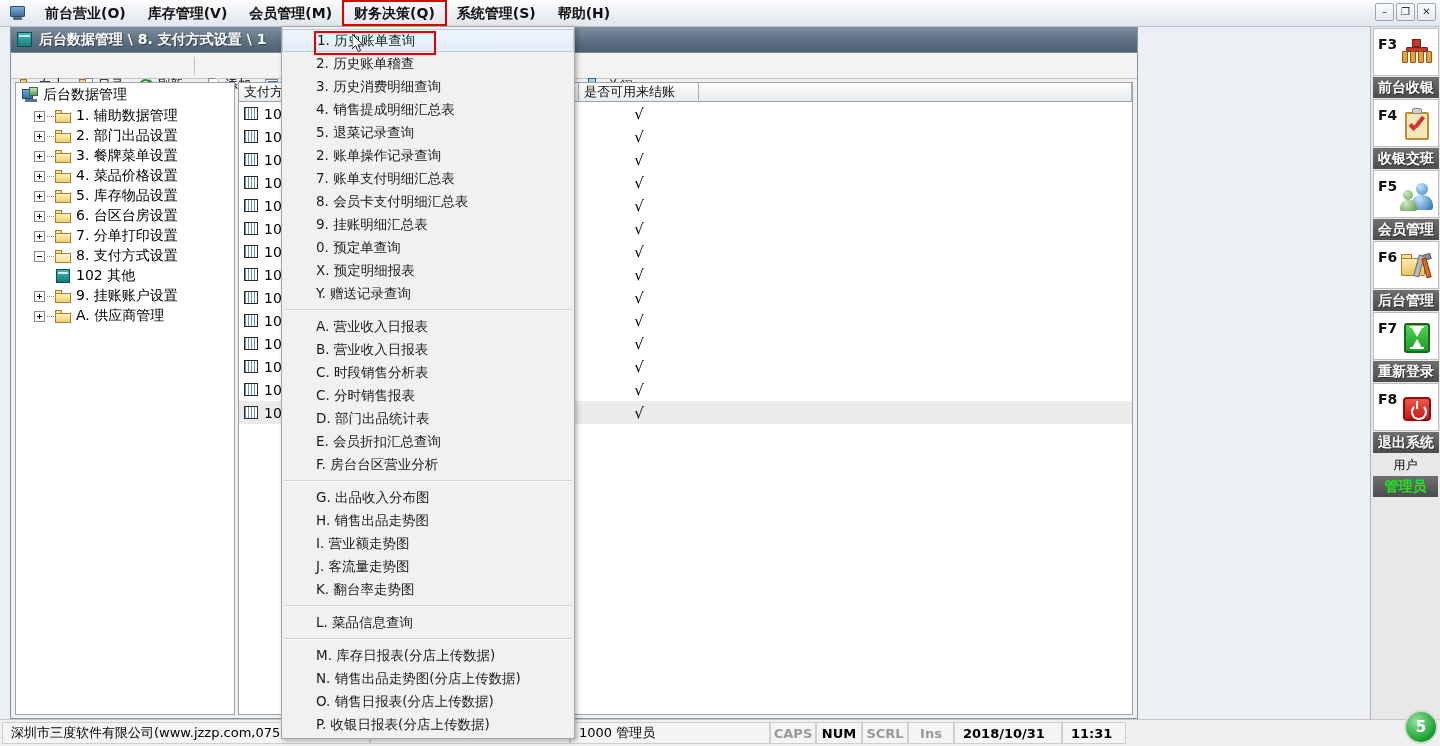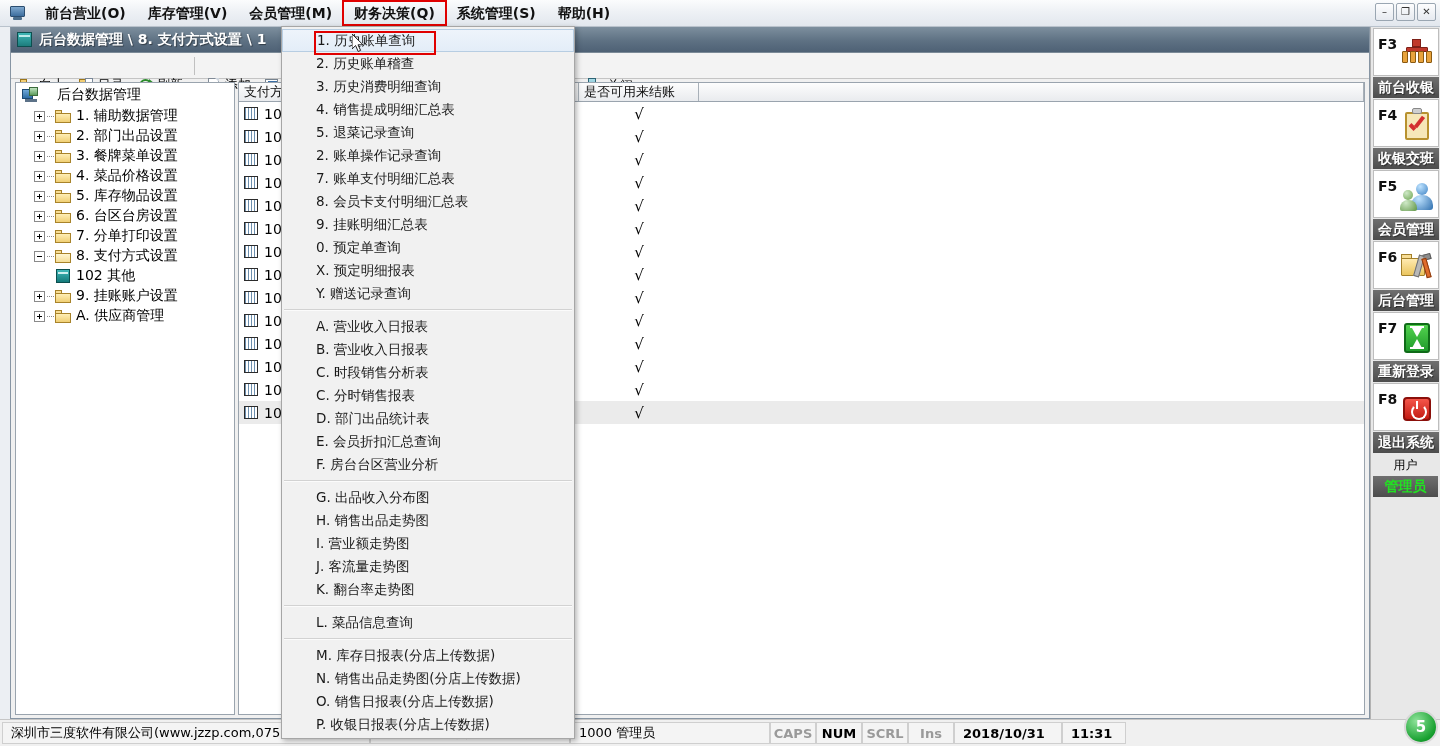--- a/index.html
+++ b/index.html
@@ -58,21 +58,21 @@
     background: linear-gradient(180deg,#fdfdfe,#e6eaf0);
     border-radius: 2px;
     display: flex; align-items: center; justify-content: center;
     font-size: 10px; color: #333; line-height: 1;
   }
   .winbtn.close { color: #333; }
 
   
   .child-window {
     position: absolute; left: 10px; top: 27px;
-    width: 1360px; height: 692px;
+    width: 1128px; height: 692px;
     background: #f0f0f0;
     border: 1px solid #8795a3;
     border-top: none;
   }
   .child-titlebar {
     height: 26px;
     background: linear-gradient(180deg,#7d8f9e 0%, #5e7183 55%, #4e6175 100%);
     display: flex; align-items: center; padding-left: 6px;
     border-bottom: 1px solid #7b8a97;
   }
@@ -170,21 +170,21 @@
   .panes {
     position: absolute; left: 0; top: 52px; right: 0; bottom: 0;
     display: flex;
   }
   .tree-pane {
     width: 220px; background: #ffffff;
     border: 1px solid #9aa4ae; margin: 3px 0 3px 4px;
     overflow: hidden; position: relative;
   }
   .tree-root {
-    display:flex; align-items:center; gap:18px; padding: 3px 0 2px 6px;
+    display:flex; align-items:center; gap:4px; padding: 3px 0 2px 6px;
     font-size: 14px; color:#000; font-weight:normal;
   }
   .root-ico { width:17px;height:16px;position:relative; flex:0 0 auto;}
   .root-ico .a{position:absolute;left:0;top:2px;width:11px;height:10px;background:linear-gradient(180deg,#6fa8d8,#2e6da4);border:1px solid #1d4a72;}
   .root-ico .b{position:absolute;left:7px;top:0px;width:9px;height:9px;background:linear-gradient(180deg,#bfe3bf,#5d9c5d);border:1px solid #3c6b3c;}
   .root-ico .c{position:absolute;left:3px;top:12px;width:12px;height:3px;background:#5c7288;}
 
   .tree-row {
     display: flex; align-items: center; height: 20px;
     font-size: 14px; color: #000; white-space: nowrap;

